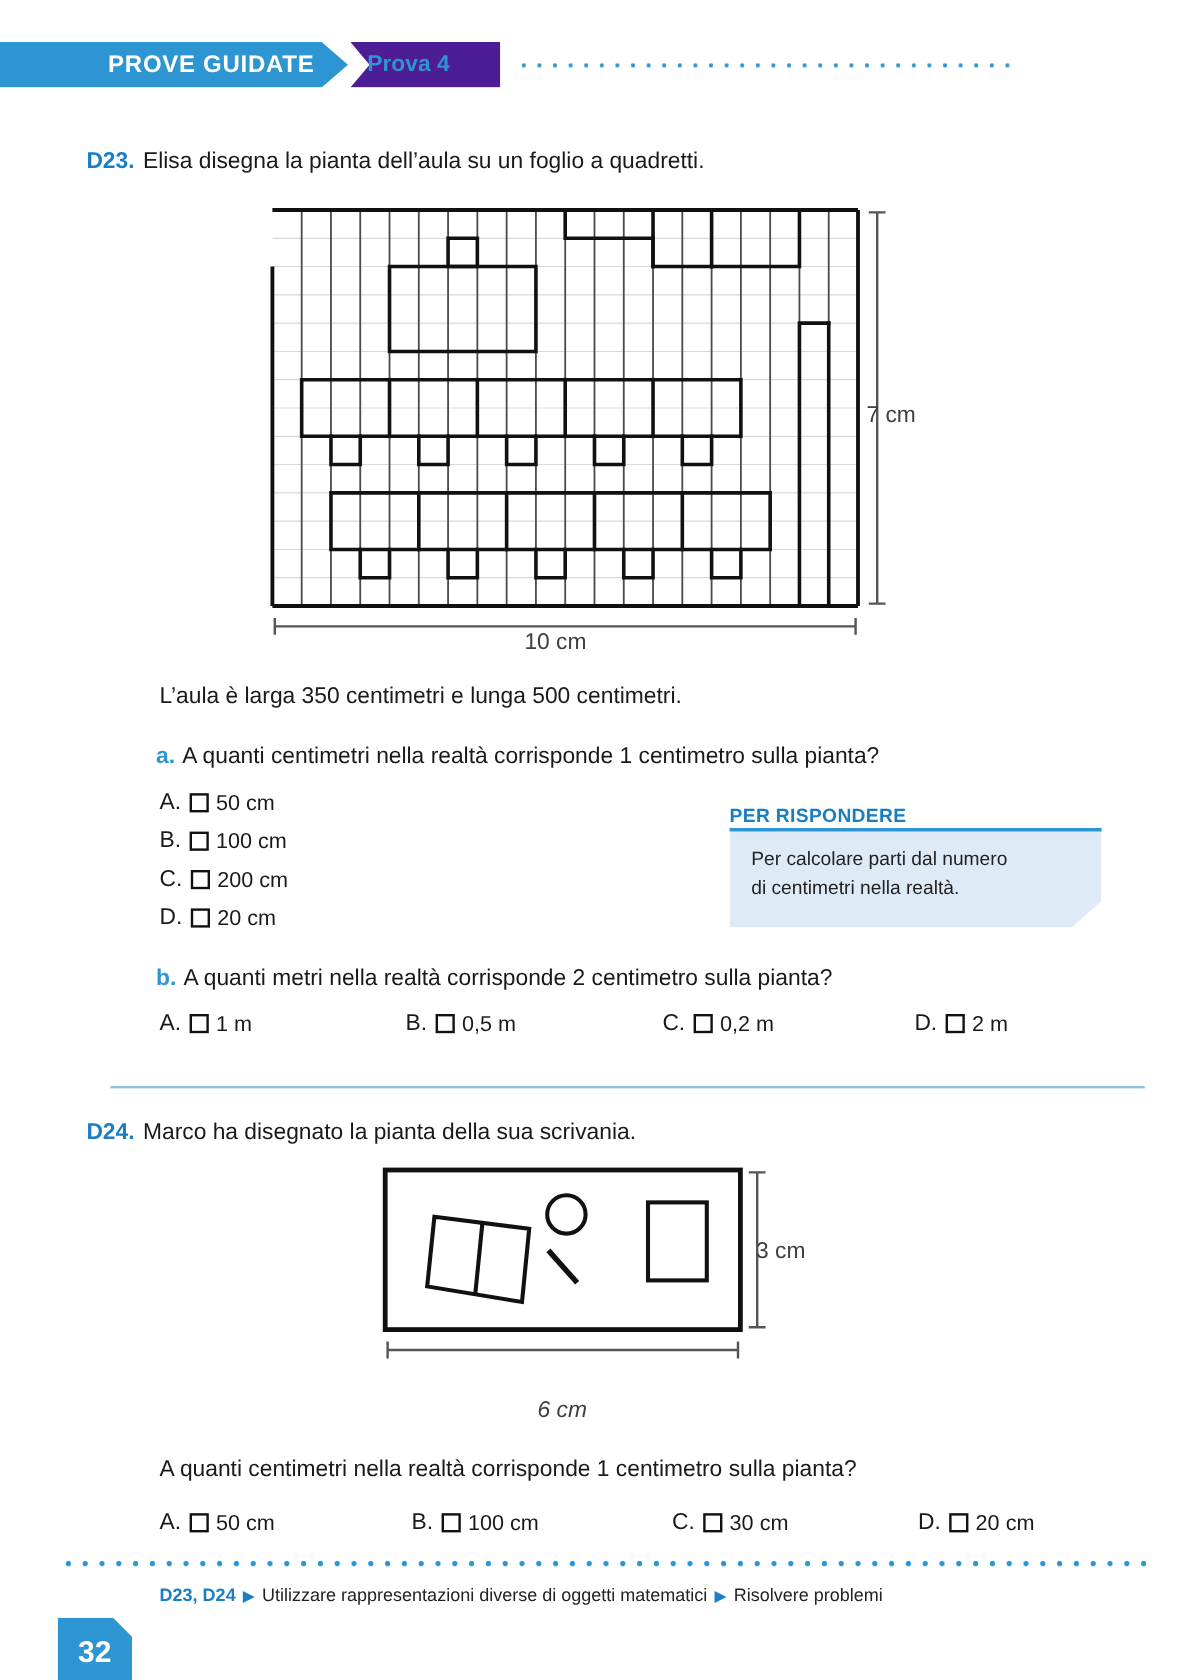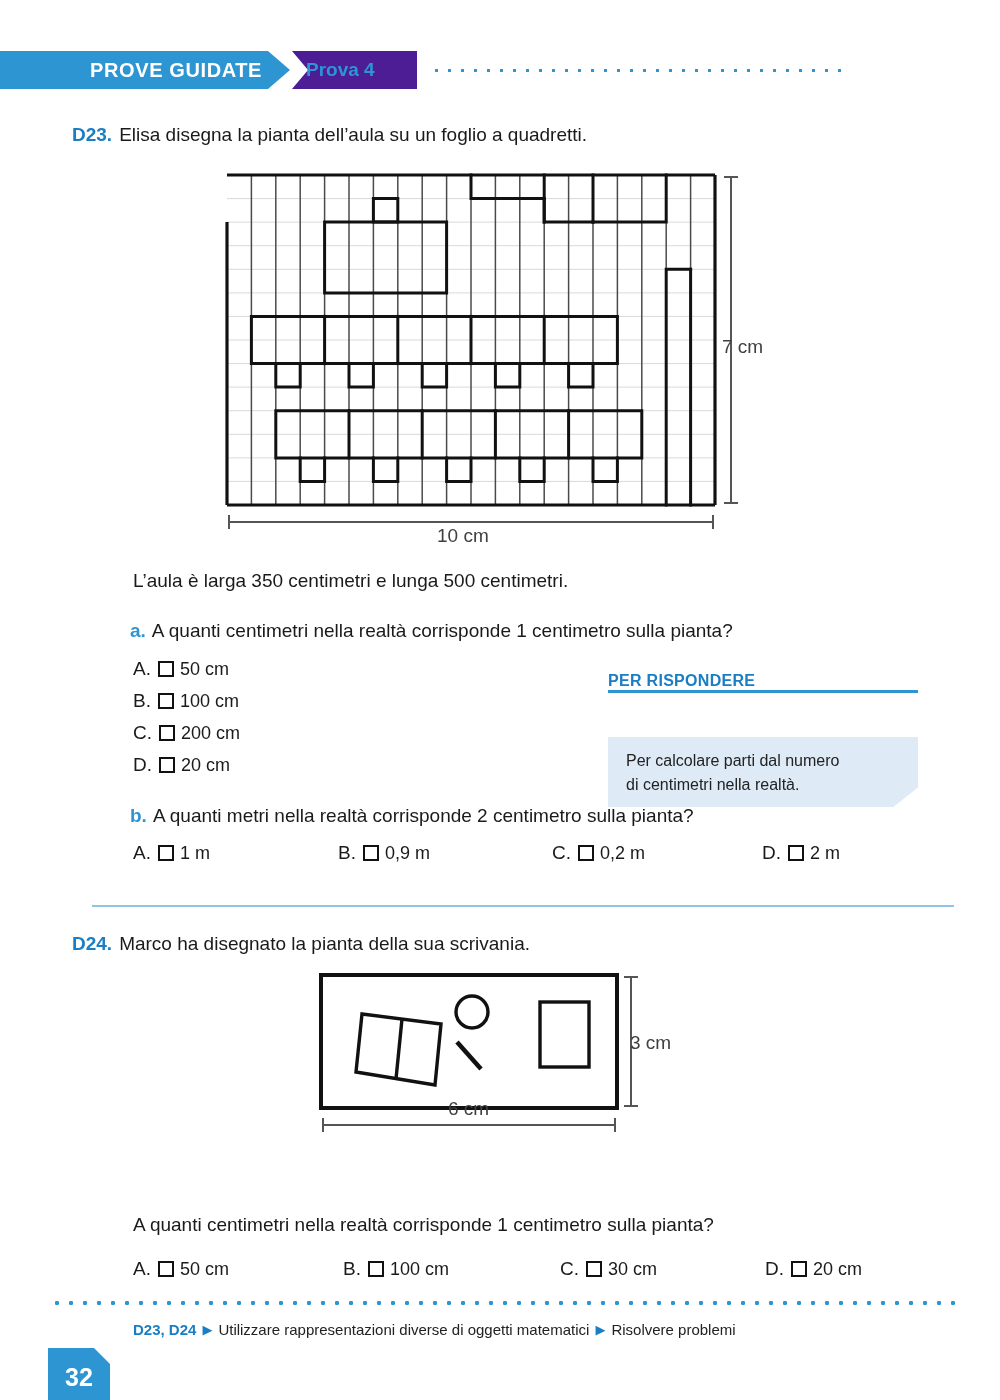--- a/index.html
+++ b/index.html
@@ -5,21 +5,21 @@
   * { box-sizing: border-box; margin: 0; padding: 0; }
   html, body {
     width: 1000px; height: 1400px;
     background: #ffffff;
     font-family: "Liberation Sans", sans-serif;
     overflow: hidden;
   }
   .page { position: relative; width: 1000px; height: 1400px; background:#fff; }
 
   
-  .header-row { position: absolute; top: 35px; left: 0; width: 852px; height: 38px; margin-top: 16px; }
+  .header-row { position: absolute; top: 35px; left: 0; width: 852px; height: 38px; }
   .hdr-blue {
     position: absolute; left: 0; top: 0; height: 38px; width: 290px;
     background: #2e95d3;
     display: flex; align-items: center; justify-content: flex-end;
     padding-right: 28px;
     clip-path: polygon(0 0, 268px 0, 290px 50%, 268px 100%, 0 100%);
   }
   .hdr-blue span {
     color: #ffffff; font-size: 20px; font-weight: bold; letter-spacing: .6px;
   }
@@ -56,23 +56,22 @@
   .opttext { font-size:18px; color:#1a1a1a; }
 
   
   .hint { position:absolute; left:608px; top:672px; width:310px; }
   .hint-title {
     color:#1a7ec4; font-size:16px; font-weight:bold; letter-spacing:.3px;
     padding-bottom:0;
   }
   .hint-rule { height:3px; background:#2e95d3; width:100%; }
   .hint-body {
-    background:#dfeaf7; padding:12px 16px 10px 18px;
+    background:#dfeaf7; padding:12px 16px 20px 18px;
     clip-path: polygon(0 0, 100% 0, 100% 72%, 92% 100%, 0 100%);
-    margin-top: 44px;
   }
   .hint-body p { font-size:16px; color:#222; line-height:1.5; }
 
   
   .sep { position:absolute; left:92px; width:862px; height:2px; background:#8fc4e2; }
 
   
   .figure-grid { position:absolute; left:225px; top:173px; }
 
   
@@ -272,21 +271,21 @@
   </div>
 
   <div class="optrow" style="left:133px; top:842px;">
     <span class="optletter">A.</span>
     <span class="cbox"></span>
     <span class="opttext">1 m</span>
   </div>
   <div class="optrow" style="left:338px; top:842px;">
     <span class="optletter">B.</span>
     <span class="cbox"></span>
-    <span class="opttext">0,9 m</span>
+    <span class="opttext">0,5 m</span>
   </div>
   <div class="optrow" style="left:552px; top:842px;">
     <span class="optletter">C.</span>
     <span class="cbox"></span>
     <span class="opttext">0,2 m</span>
   </div>
   <div class="optrow" style="left:762px; top:842px;">
     <span class="optletter">D.</span>
     <span class="cbox"></span>
     <span class="opttext">2 m</span>
@@ -323,21 +322,21 @@
 
       <g stroke="#555" stroke-width="2">
         <line x1="5" y1="153" x2="297" y2="153"></line>
         <line x1="5" y1="146" x2="5" y2="160"></line>
         <line x1="297" y1="146" x2="297" y2="160"></line>
       </g>
     </svg>
   </div>
 
   <div class="dimlabel" style="left:630px; top:1032px;text-align:center;">3 cm</div>
-  <div class="dimlabel" style="left:448px; top:1098px;">6 cm</div>
+  <div class="dimlabel" style="left:448px; top:1165px;font-style:italic;">6 cm</div>
 
   <div class="bodytext" style="left:133px; top:1214px;">A quanti centimetri nella realtà corrisponde 1 centimetro sulla pianta?</div>
 
   <div class="optrow" style="left:133px; top:1258px;">
     <span class="optletter">A.</span>
     <span class="cbox"></span>
     <span class="opttext">50 cm</span>
   </div>
   <div class="optrow" style="left:343px; top:1258px;">
     <span class="optletter">B.</span>

